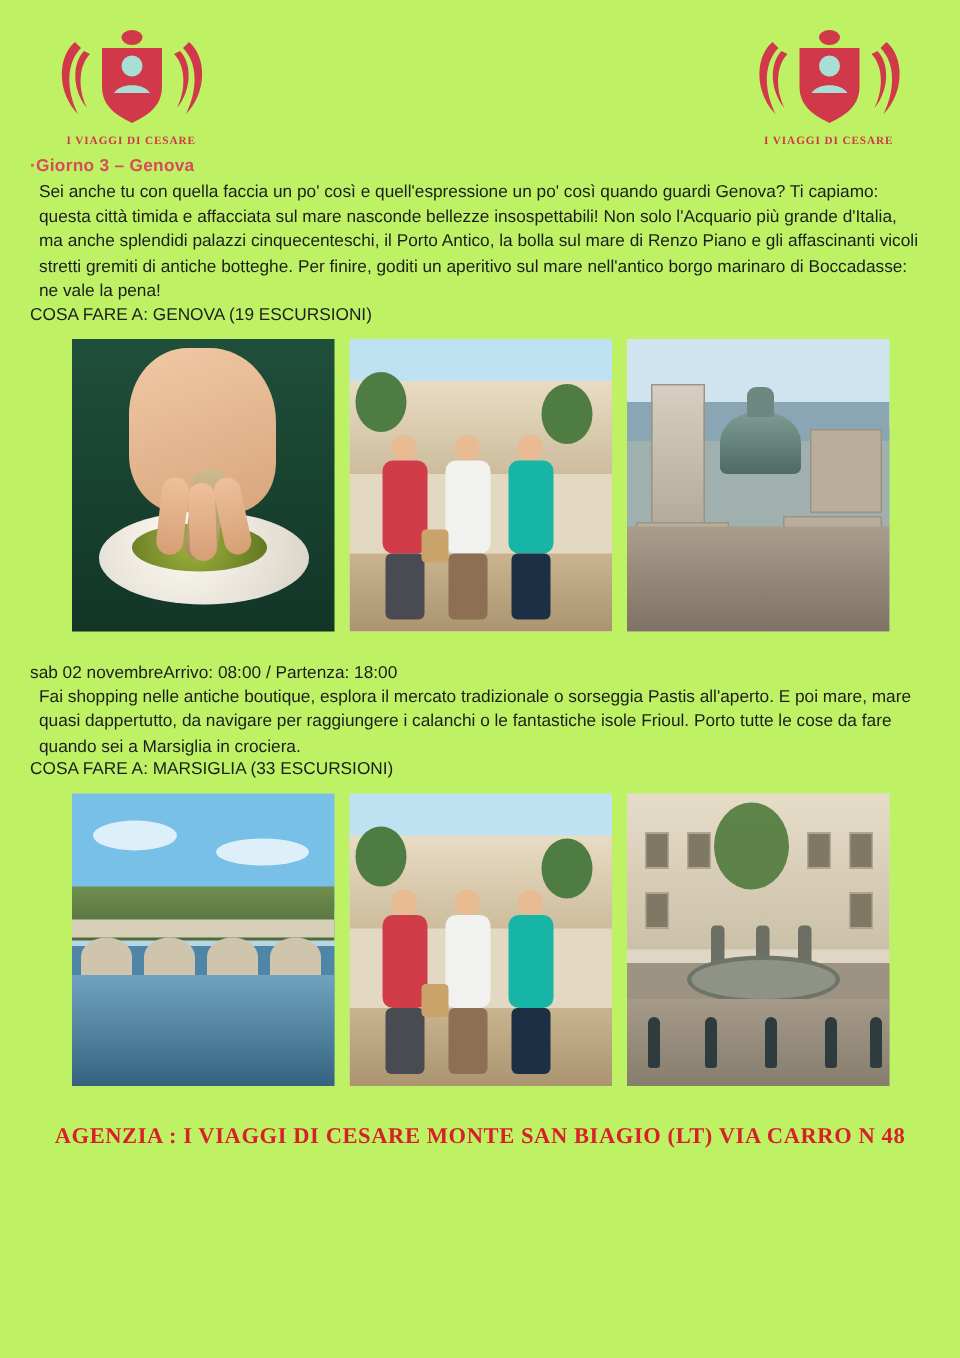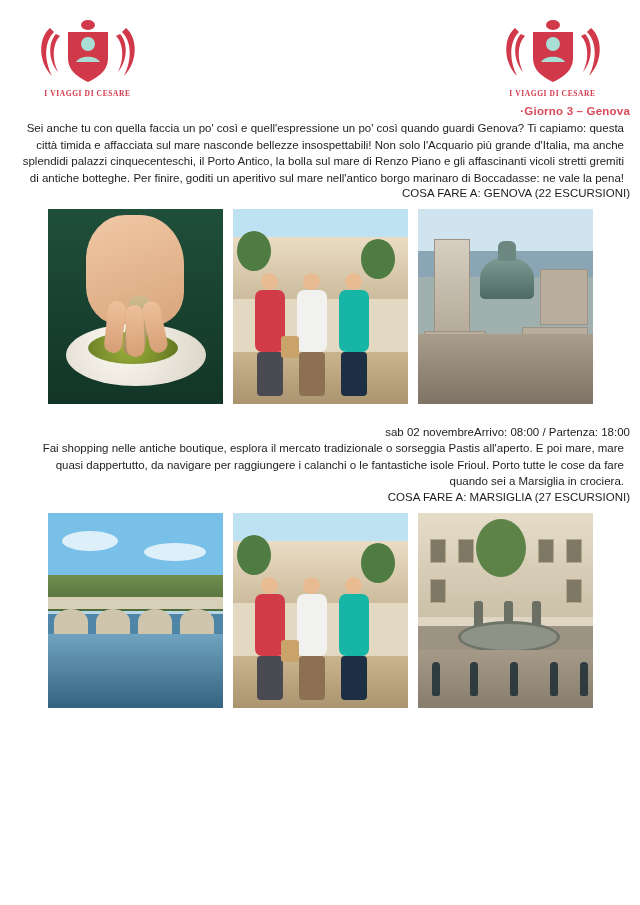--- a/index.html
+++ b/index.html
@@ -10,21 +10,21 @@
     width: 640px;
     height: 905px;
     background: #a8ded3;
     font-family: "Liberation Sans", sans-serif;
     overflow: hidden;
   }
   .page {
     position: relative;
     width: 640px;
     height: 905px;
-    background: #ffffff;
+    background: #bef264;
     box-sizing: border-box;
   }
 
   
   .header {
     position: relative;
     height: 105px;
   }
   .logo {
     position: absolute;
@@ -40,22 +40,22 @@
     font-size: 7.5px;
     letter-spacing: 0.6px;
     color: #d1384a;
     font-weight: bold;
     margin-top: 1px;
     font-family: "Liberation Serif", serif;
   }
 
   
   .day-block {
-    padding: 0 10px;
-    text-align: right;
+    padding: 0 20px;
+    text-align: left;
   }
   .day-title {
     color: #d94b5b;
     font-size: 11.5px;
     font-weight: bold;
     letter-spacing: .2px;
     margin-bottom: 3px;
   }
   .day-times {
     color: #1d1d1d;
@@ -304,21 +304,21 @@
           </g>
         </svg>
       </span>
       <div class="logo-text">I VIAGGI DI CESARE</div>
     </div>
   </div>
 
   <div class="day-block">
     <div class="day-title">·Giorno 3 – Genova</div>
     <div class="day-desc">Sei anche tu con quella faccia un po' così e quell'espressione un po' così quando guardi Genova? Ti capiamo: questa città timida e affacciata sul mare nasconde bellezze insospettabili! Non solo l'Acquario più grande d'Italia, ma anche splendidi palazzi cinquecenteschi, il Porto Antico, la bolla sul mare di Renzo Piano e gli affascinanti vicoli stretti gremiti di antiche botteghe. Per finire, goditi un aperitivo sul mare nell'antico borgo marinaro di Boccadasse: ne vale la pena!</div>
-    <div class="day-cta">COSA FARE A: GENOVA (22 ESCURSIONI)</div>
+    <div class="day-cta">COSA FARE A: GENOVA (19 ESCURSIONI)</div>
   </div>
 
   <div class="photo-row">
     <div class="photo p-pesto">
       <div class="hand"></div>
       <div class="bowl"></div>
       <div class="bowl-in"></div>
       <div class="pestle"></div>
       <div class="finger f1"></div>
       <div class="finger f2"></div>
@@ -356,21 +356,21 @@
       <div class="block" style="left:122px;top:60px;width:46px;height:54px;"></div>
       <div class="block" style="left:6px;top:122px;width:60px;height:40px;"></div>
       <div class="block" style="left:104px;top:118px;width:64px;height:44px;"></div>
       <div class="fg"></div>
     </div>
   </div>
 
   <div class="day-block" style="margin-top:22px;">
     <div class="day-times">sab 02 novembreArrivo: 08:00 / Partenza: 18:00</div>
     <div class="day-desc">Fai shopping nelle antiche boutique, esplora il mercato tradizionale o sorseggia Pastis all'aperto. E poi mare, mare quasi dappertutto, da navigare per raggiungere i calanchi o le fantastiche isole Frioul. Porto tutte le cose da fare quando sei a Marsiglia in crociera.</div>
-    <div class="day-cta">COSA FARE A: MARSIGLIA (27 ESCURSIONI)</div>
+    <div class="day-cta">COSA FARE A: MARSIGLIA (33 ESCURSIONI)</div>
   </div>
 
   <div class="photo-row">
     <div class="photo p-bridge">
       <div class="cloud c1"></div>
       <div class="cloud c2"></div>
       <div class="bank"></div>
       <div class="deck"></div>
       <div class="arch a1"></div>
       <div class="arch a2"></div>
@@ -417,14 +417,15 @@
       <div class="basin"></div>
       <div class="ground2"></div>
       <div class="bollard" style="left:14px;"></div>
       <div class="bollard" style="left:52px;"></div>
       <div class="bollard" style="left:92px;"></div>
       <div class="bollard" style="left:132px;"></div>
       <div class="bollard" style="left:162px;"></div>
     </div>
   </div>
 
+  <div class="footer">AGENZIA :  I VIAGGI DI CESARE  MONTE SAN BIAGIO  (LT) VIA CARRO N 48</div>
 
 </div>
 
 </body></html>

